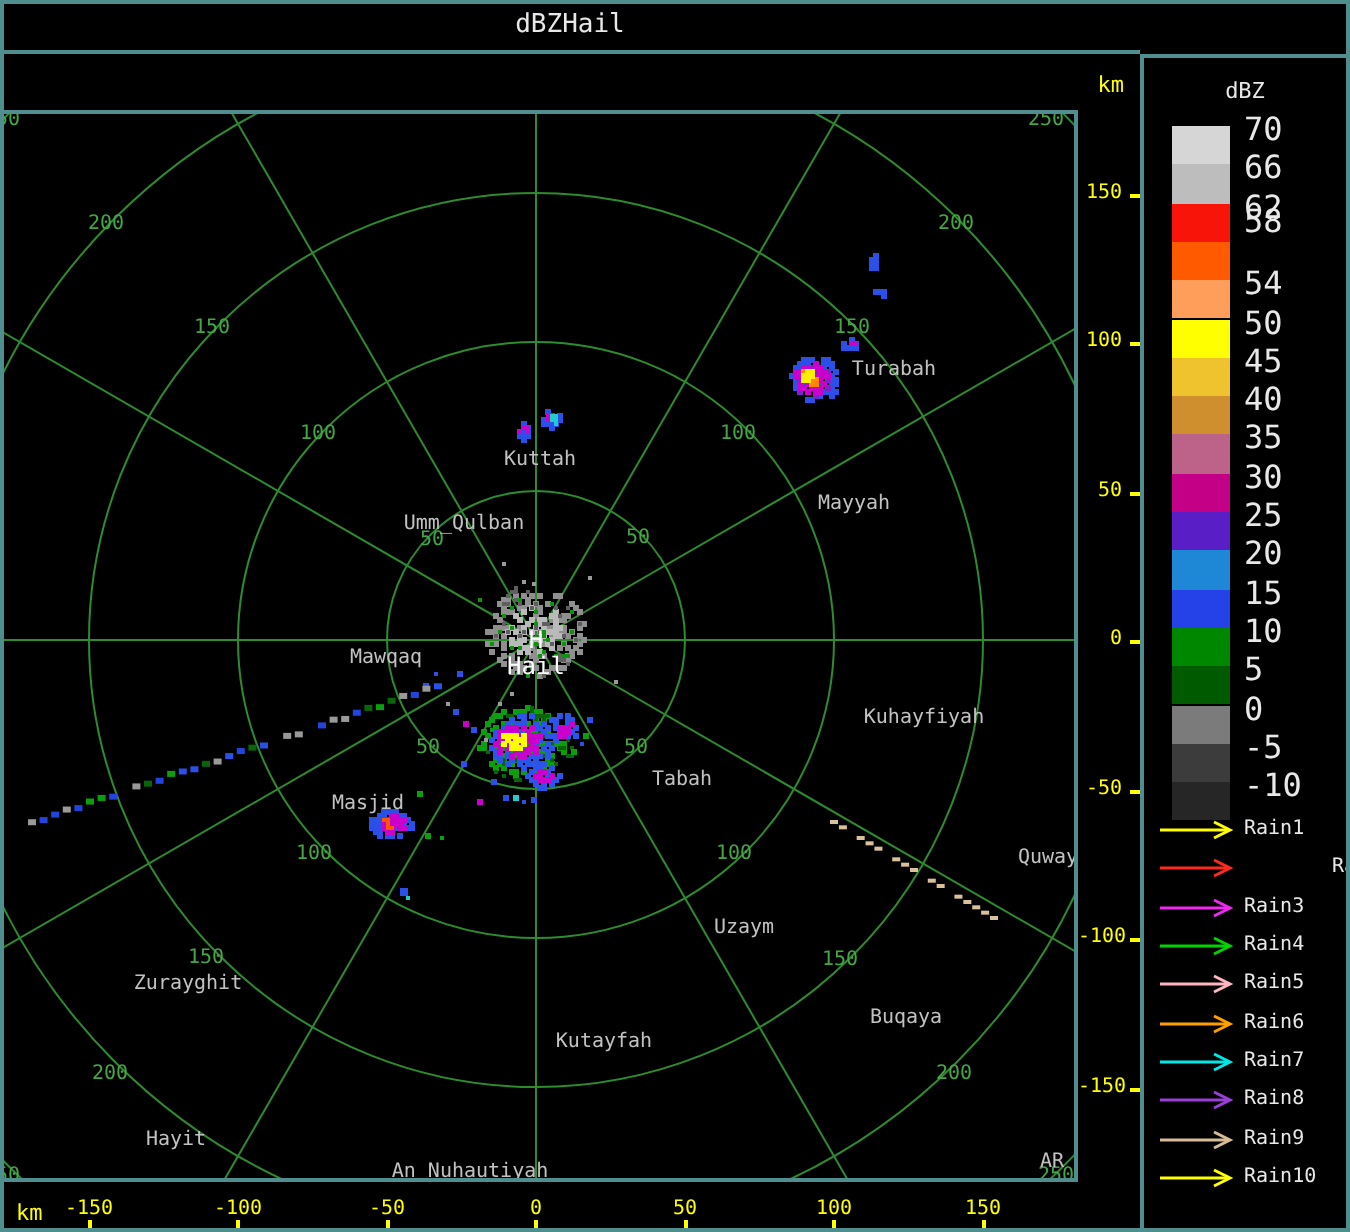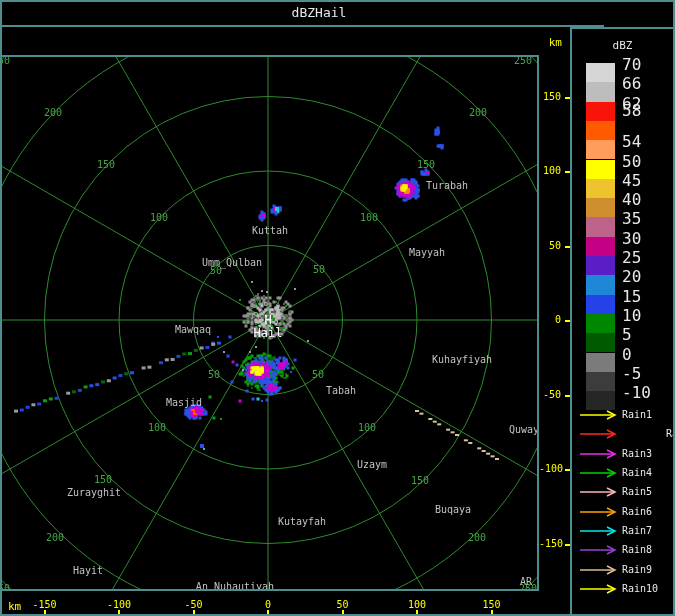--- a/index.html
+++ b/index.html
@@ -1,21 +1,21 @@
 <!DOCTYPE html>
 <html><head>
 <meta charset="utf-8">
 <style>
   html,body{margin:0;padding:0;background:#000;}
   #root{position:relative;width:675px;height:616px;background:#000;
         font-family:"DejaVu Sans Mono", monospace;overflow:hidden;}
   .frame{position:absolute;inset:0;border:2px solid #4e8e8e;pointer-events:none;}
   #title-bar{position:absolute;left:0;top:0;width:570px;height:25px;
              border-bottom:2px solid #4e8e8e;box-sizing:content-box;
-             display:flex;align-items:center;justify-content:center;padding-left:34px;}
+             display:flex;align-items:center;justify-content:center;}
   #title-bar span{color:#e8e8e8;font-size:13px;}
   #info-bar{position:absolute;left:0;top:27px;width:570px;height:28px;}
   #info-bar .dt{position:absolute;left:8px;top:7px;color:#ffff00;font-size:12px;}
   #info-bar .km{position:absolute;right:8px;top:9px;color:#ffff00;font-size:11px;}
   #radar-panel{position:absolute;left:0;top:55px;width:539px;height:536px;
                border:2px solid #4e8e8e;box-sizing:border-box;background:#000;}
   #radar-svg{position:absolute;left:0;top:0;}
   #right-axis{position:absolute;left:539px;top:55px;width:31px;height:536px;}
   #bottom-axis{position:absolute;left:0;top:591px;width:570px;height:25px;}
   #bottom-axis .km{position:absolute;left:8px;top:9px;color:#ffff00;font-size:11px;}

